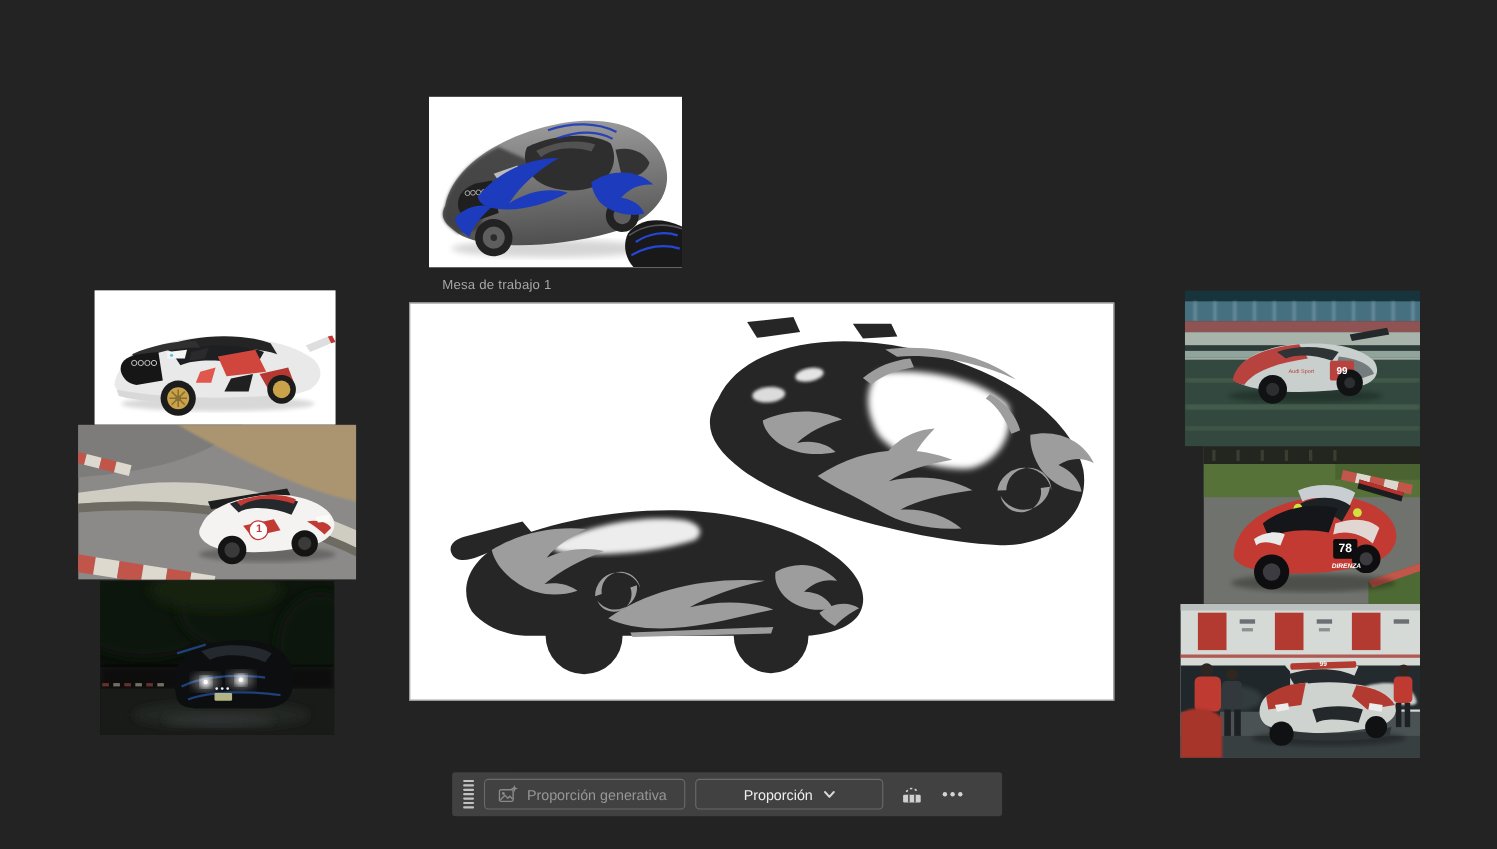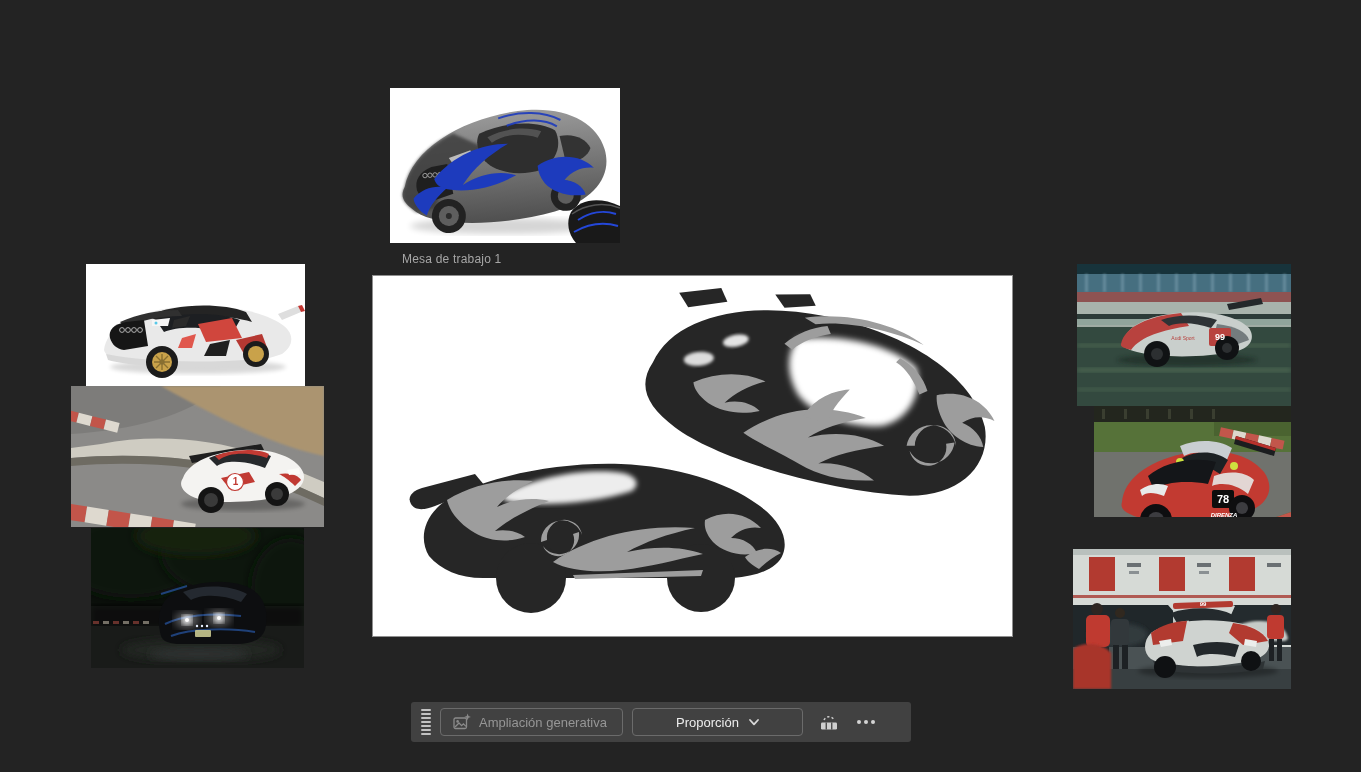--- a/index.html
+++ b/index.html
@@ -11,21 +11,21 @@
   #artboard-label{left:374px;top:252px;font-size:12px;color:#a6a6a6;letter-spacing:.2px;margin-left:28px;}
   #artboard{left:372px;top:275px;width:641px;height:362px;background:#ffffff;border:1px solid #8f8f8f;box-sizing:border-box;}
   
   #thumb-top{left:372px;top:88px;width:230px;height:155px;background:#fff;}
   
   .photo{overflow:hidden;margin-left:18px;}
   #img-rs3{left:68px;top:264px;width:219px;height:122px;background:#fff;}
   #img-track{left:53px;top:386px;width:253px;height:141px;}
   #img-night{left:73px;top:528px;width:213px;height:140px;}
   #img-99{left:1059px;top:264px;width:214px;height:142px;}
-  #img-78{left:1076px;top:406px;width:197px;height:111px;}
+  #img-78{left:1076px;top:406px;width:197px;height:143px;}
   #img-pit{left:1055px;top:549px;width:218px;height:140px;}
   .car-num{position:absolute;font-weight:bold;text-align:center;line-height:1;}
   
   #taskbar{left:411px;top:702px;width:500px;height:40px;background:#414141;border-radius:3px;
     display:flex;align-items:center;padding:0 10px;box-sizing:border-box;gap:9px;}
   #drag-handle{display:flex;flex-direction:column;gap:2px;width:10px;cursor:grab;}
   #drag-handle i{display:block;height:2px;background:#c2c2c2;border-radius:1px;}
   .tb-btn{height:28px;display:flex;align-items:center;gap:8px;border:1px solid #6b6b6b;border-radius:4px;
     padding:0 12px;box-sizing:border-box;background:transparent;font-size:13px;white-space:nowrap;}
   #gen-expand{color:#969696;width:183px;}
@@ -464,21 +464,21 @@
     </div>
     <div class="tb-btn" id="gen-expand">
       <span class="tb-icon">
         <svg width="18" height="18" viewBox="0 0 18 18">
           <rect x="1" y="5" width="12.5" height="10.5" rx="1.5" fill="none" stroke="#8a8a8a" stroke-width="1.3"></rect>
           <circle cx="4.6" cy="8.4" r="1.3" fill="#8a8a8a"></circle>
           <path d="M2,14 L6,10 L8.6,12.6 L10.4,10.8 L13,13.4" fill="none" stroke="#8a8a8a" stroke-width="1.3"></path>
           <path d="M14.6,0.6 L15.5,3 L17.9,3.9 L15.5,4.8 L14.6,7.2 L13.7,4.8 L11.3,3.9 L13.7,3 Z" fill="#8a8a8a"></path>
         </svg>
       </span>
-      <span>Ampliación generativa</span>
+      <span>Proporción generativa</span>
     </div>
     <div class="tb-btn" id="ratio-dd">
       <span>Proporción</span>
       <span class="tb-icon">
         <svg width="14" height="14" viewBox="0 0 14 14">
             <path d="M3,5 L7,9.4 L11,5" fill="none" stroke="#d8d8d8" stroke-width="1.8" stroke-linecap="round" stroke-linejoin="round"></path>
           </svg>
       </span>
     </div>
     <span class="tb-icon" style="margin-left:6px;">

